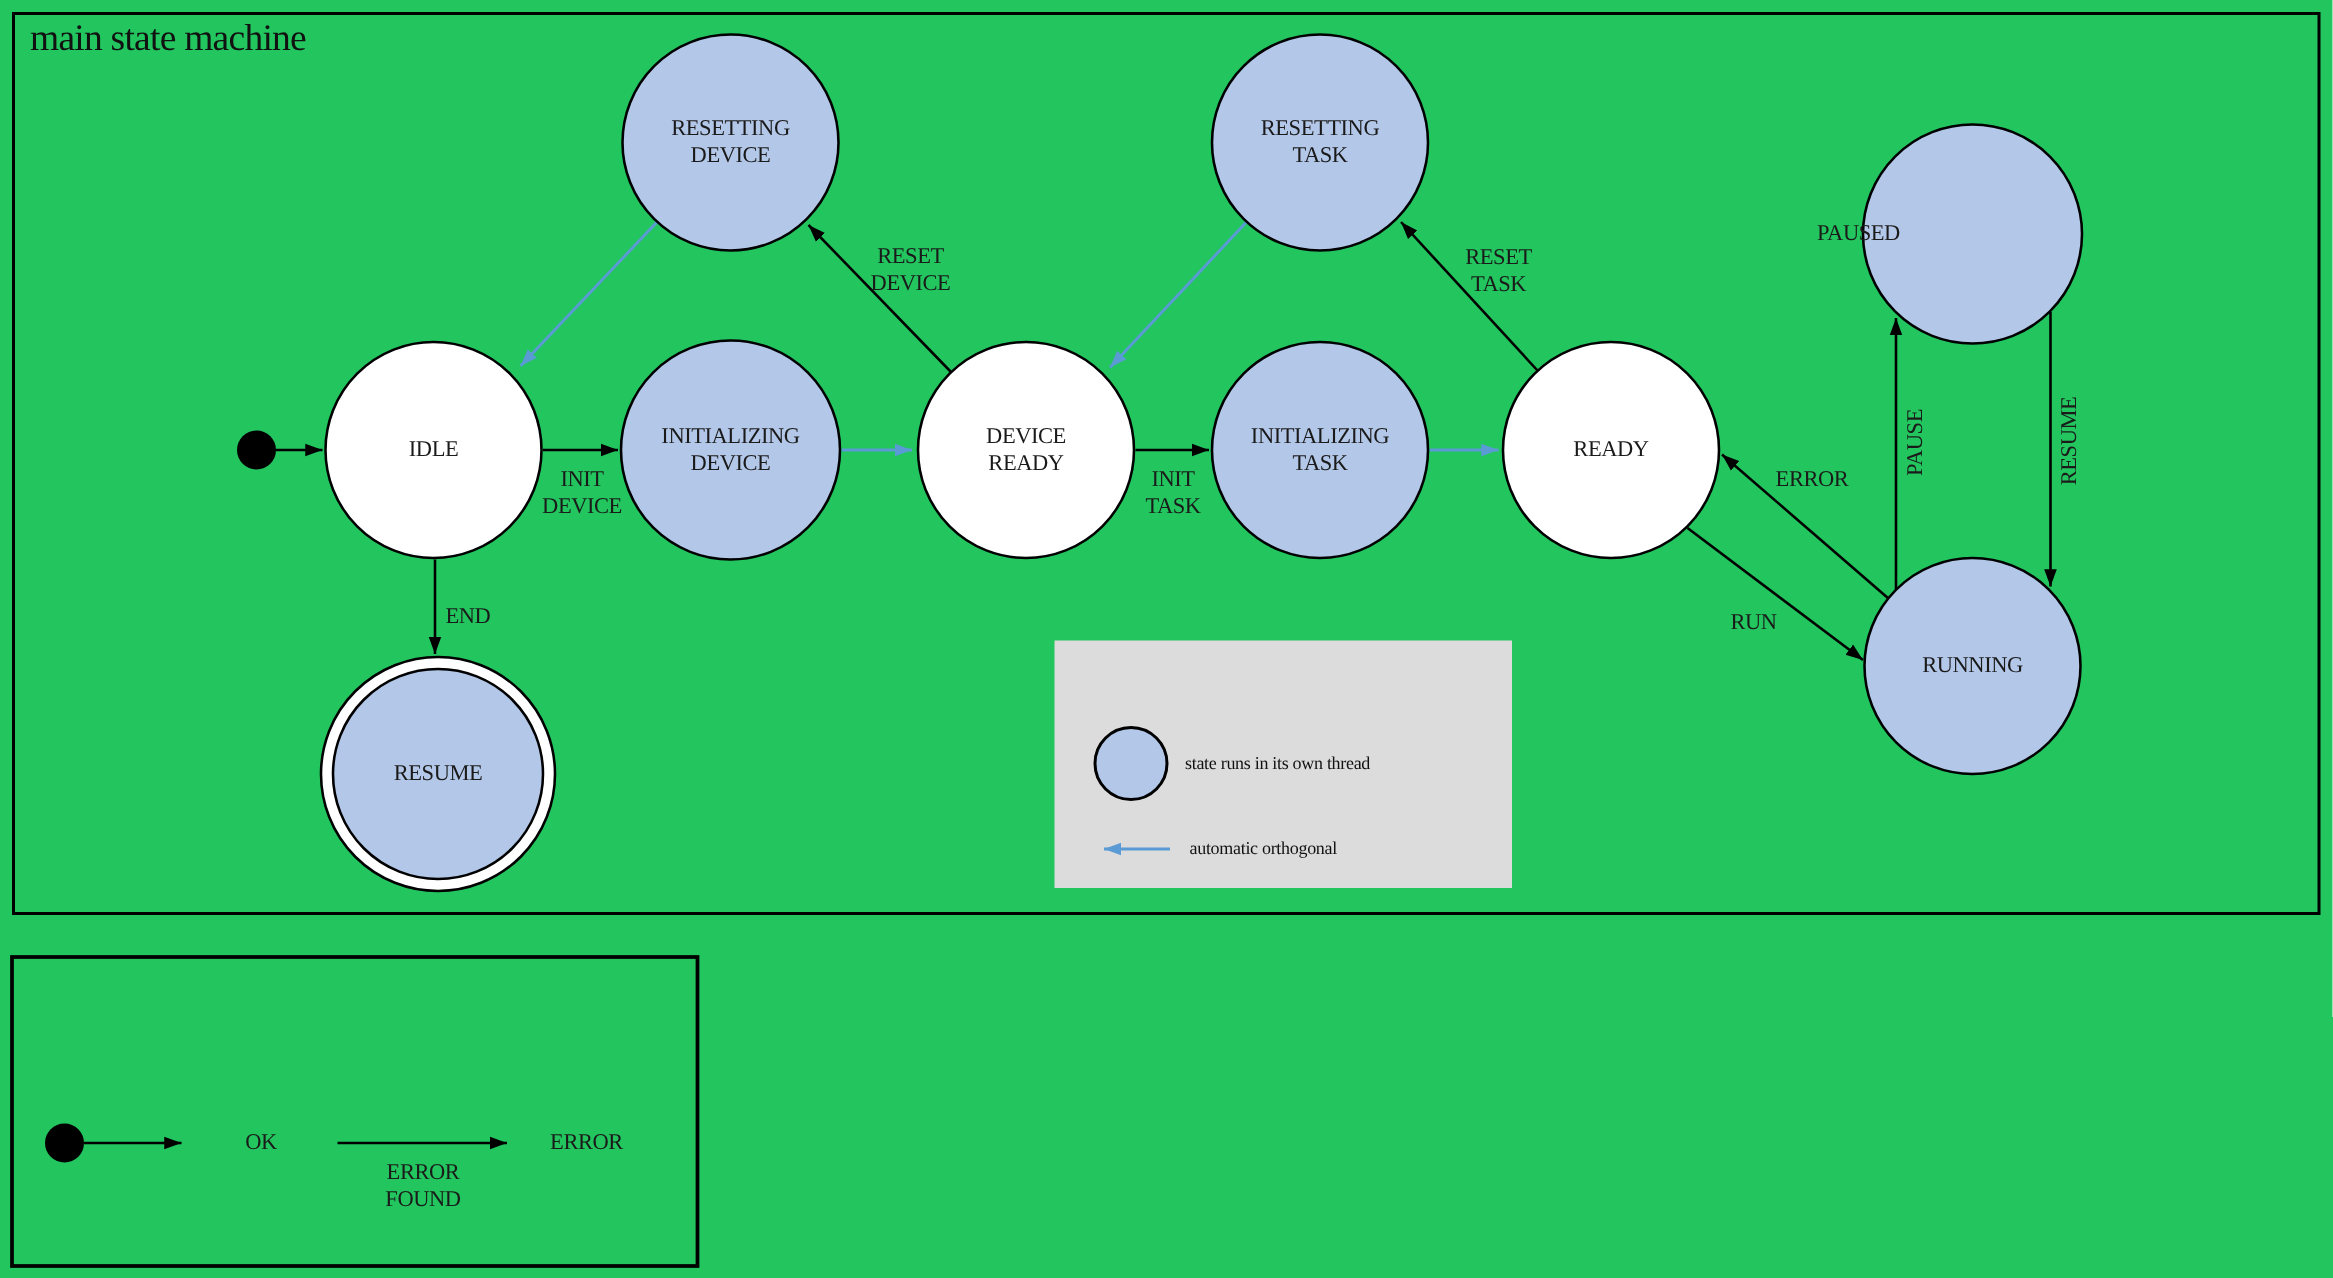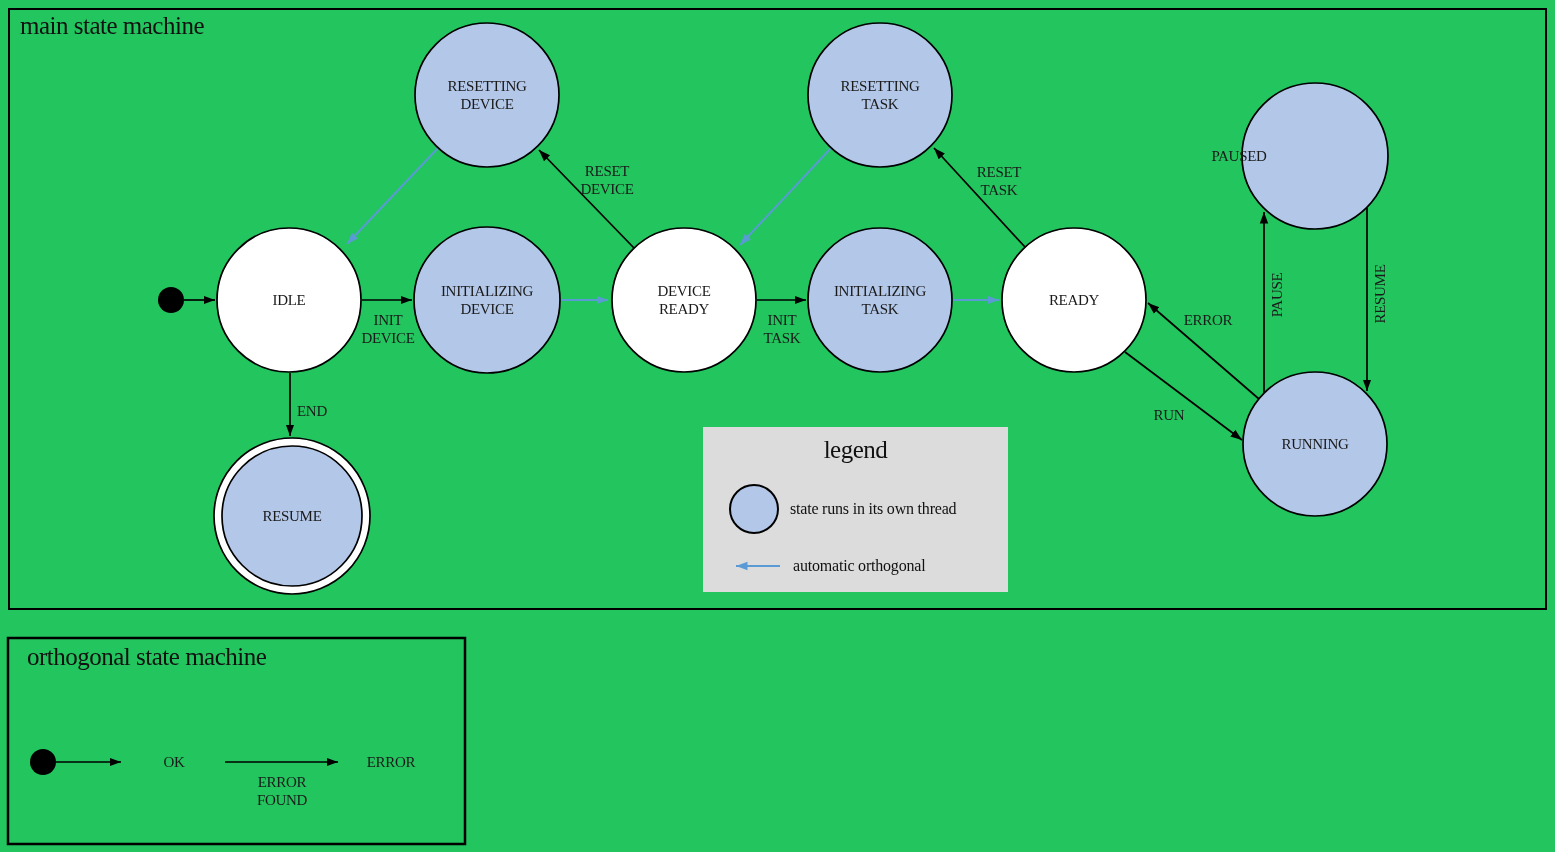--- a/index.html
+++ b/index.html
@@ -44,21 +44,21 @@
   }
   .legend-title{
     position:absolute;
     left:703px;top:436px;width:305px;
     text-align:center;
     font-size:25px;font-weight:500;letter-spacing:-0.5px;color:#111111;
   }
   .legend-item{
     position:absolute;
     transform:translateY(-50%);
-    font-size:16px;font-weight:400;letter-spacing:-0.2px;color:#111111;
+    font-size:12px;font-weight:400;letter-spacing:-0.2px;color:#111111;
     white-space:nowrap;
   }
 </style>
 </head>
 <body>
 
 <div id="stage">
 
   <svg id="diagram-svg" width="1555" height="852" viewBox="0 0 1555 852">
     <defs>
@@ -105,22 +105,20 @@
     <circle cx="880" cy="300" r="72" class="state-circle threaded"></circle>
     <circle cx="1074" cy="300" r="72" class="state-circle"></circle>
     <circle cx="1315" cy="444" r="72" class="state-circle threaded"></circle>
     <circle cx="292" cy="516" r="78" class="state-circle"></circle>
     <circle cx="292" cy="516" r="70" class="state-circle threaded"></circle>
 
     <circle cx="754" cy="509" r="24" class="state-circle threaded" style="stroke-width:2"></circle>
   </svg>
 
   <div class="box-title" style="left:20px;top:11px">main state machine</div>
-  <div class="box-title" style="left:27px;top:642px">orthogonal state machine</div>
-  <div class="legend-title">legend</div>
 
   <div class="lbl" style="left:487px;top:95px">
     <span>RESETTING</span>
     <span>DEVICE</span>
   </div>
   <div class="lbl" style="left:880px;top:95px">
     <span>RESETTING</span>
     <span>TASK</span>
   </div>
   <div class="lbl" style="left:1239px;top:156px">PAUSED</div>

